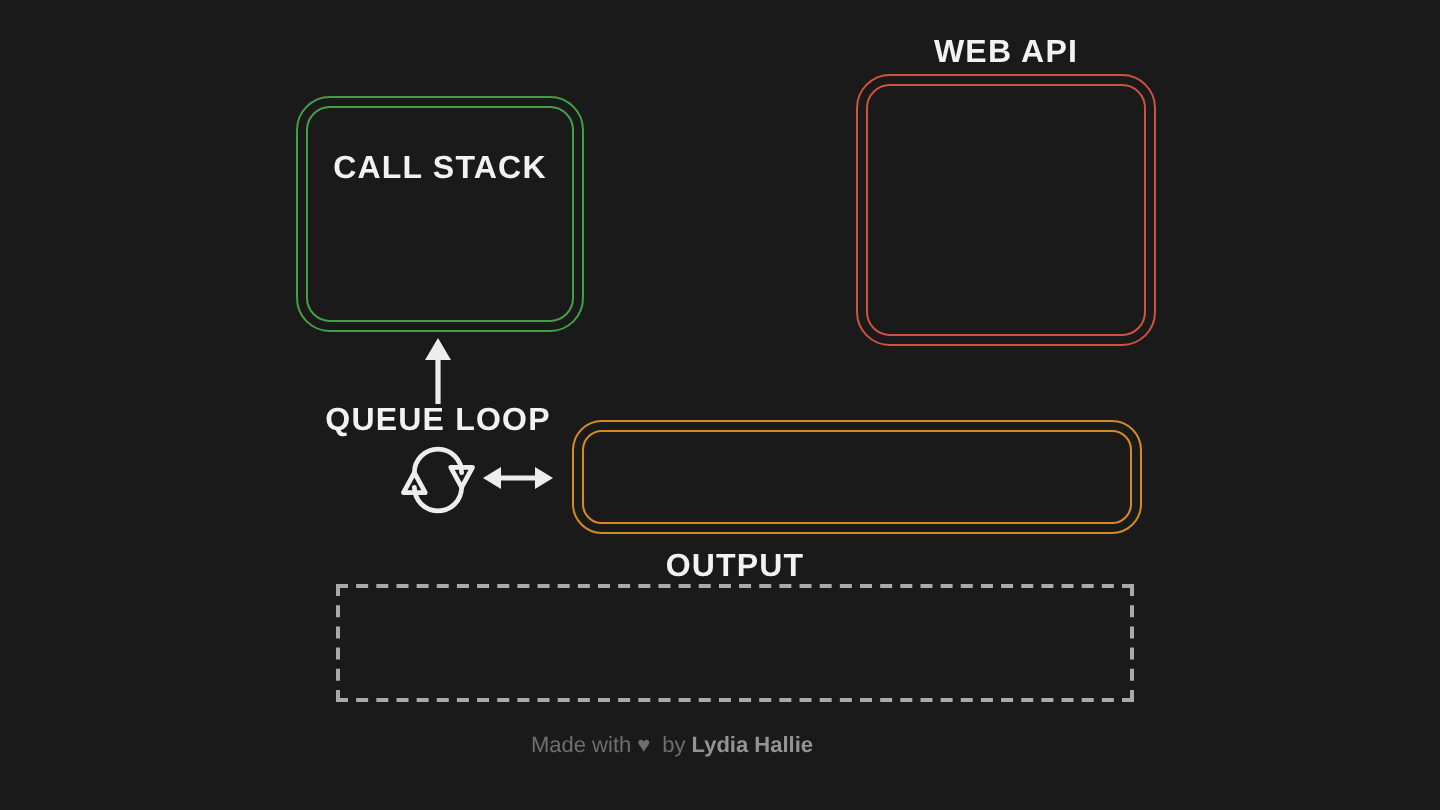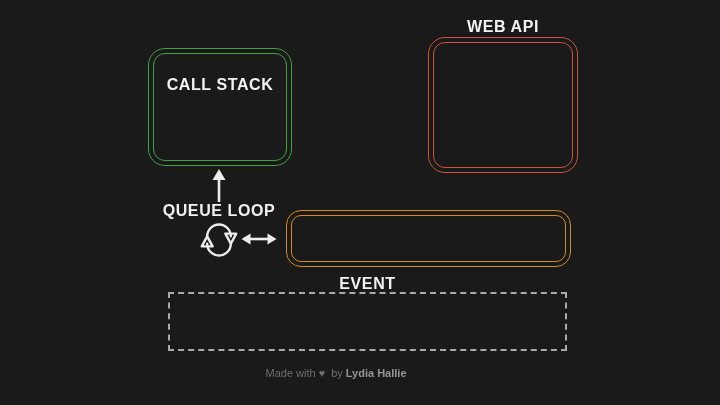--- a/index.html
+++ b/index.html
@@ -109,20 +109,20 @@
   <svg class="icon-svg" style="left:241px; top:231px;" width="36" height="16" viewBox="0 0 36 16">
     <line x1="8" y1="8" x2="28" y2="8" stroke="#ededed" stroke-width="2.6"></line>
     <polygon points="0.5,8 9.5,2.5 9.5,13.5" fill="#ededed"></polygon>
     <polygon points="35.5,8 26.5,2.5 26.5,13.5" fill="#ededed"></polygon>
   </svg>
 
   <div class="dbox orange" style="left:286px; top:210px; width:285px; height:57px; border-radius:15px;">
     <div class="dbox-inner" style="border-radius:10px;"></div>
   </div>
 
-  <div class="box-label" style="left:168px; top:277px; width:399px;">EVENT</div>
+  <div class="box-label" style="left:168px; top:277px; width:399px;">OUTPUT</div>
   <div class="dashed-box" style="left:168px; top:292px; width:399px; height:59px;"></div>
 
   <div class="footer">
     <span>Made with</span><span class="heart">♥</span><span class="by">by</span><span class="author">Lydia Hallie</span>
   </div>
 
 </div>
 
 </body></html>

